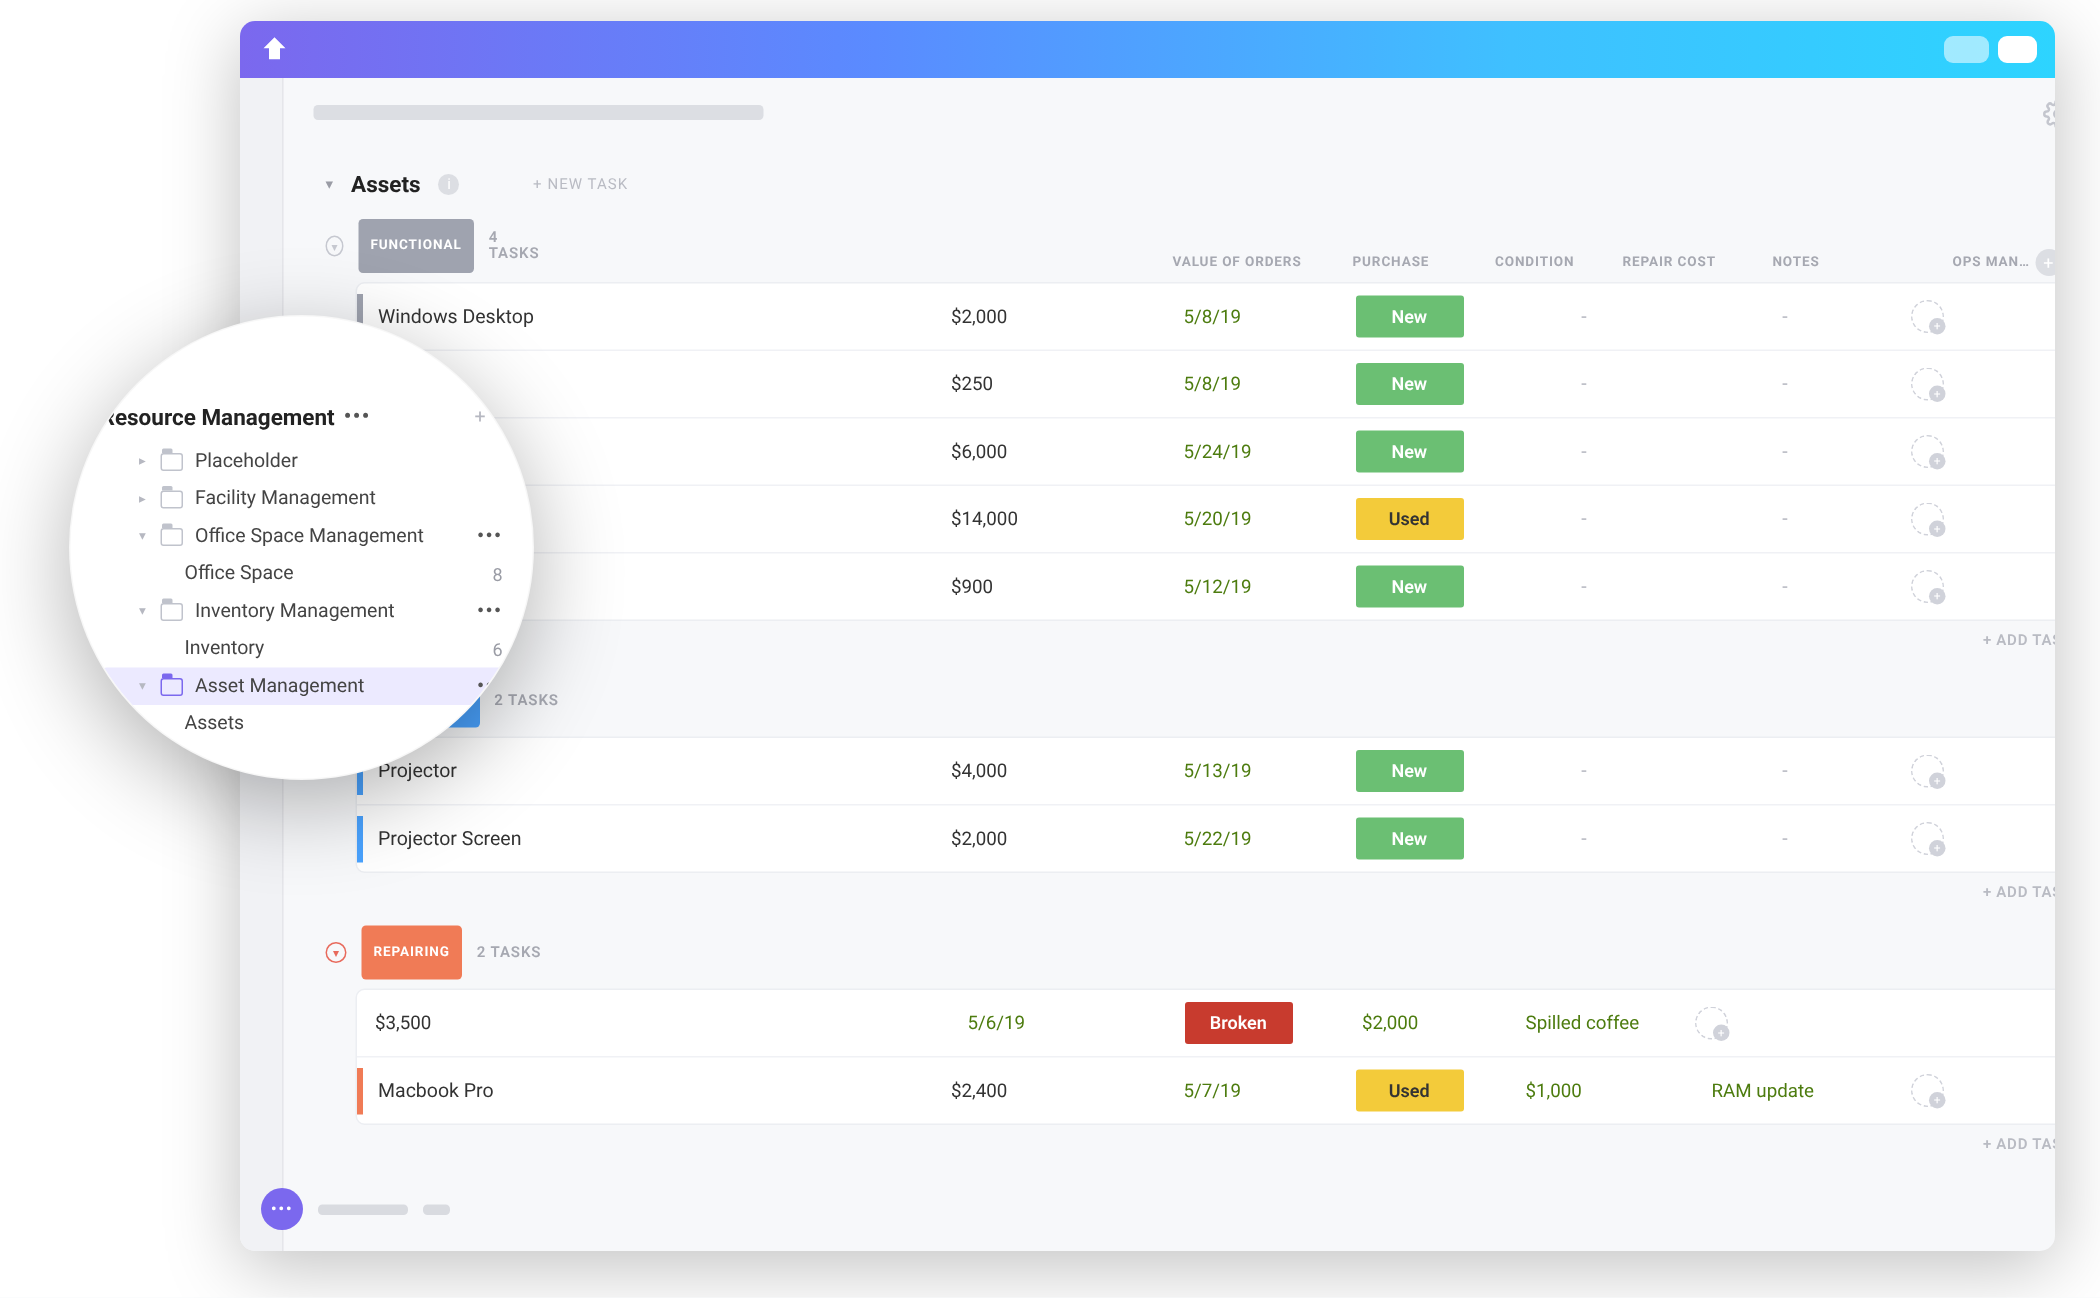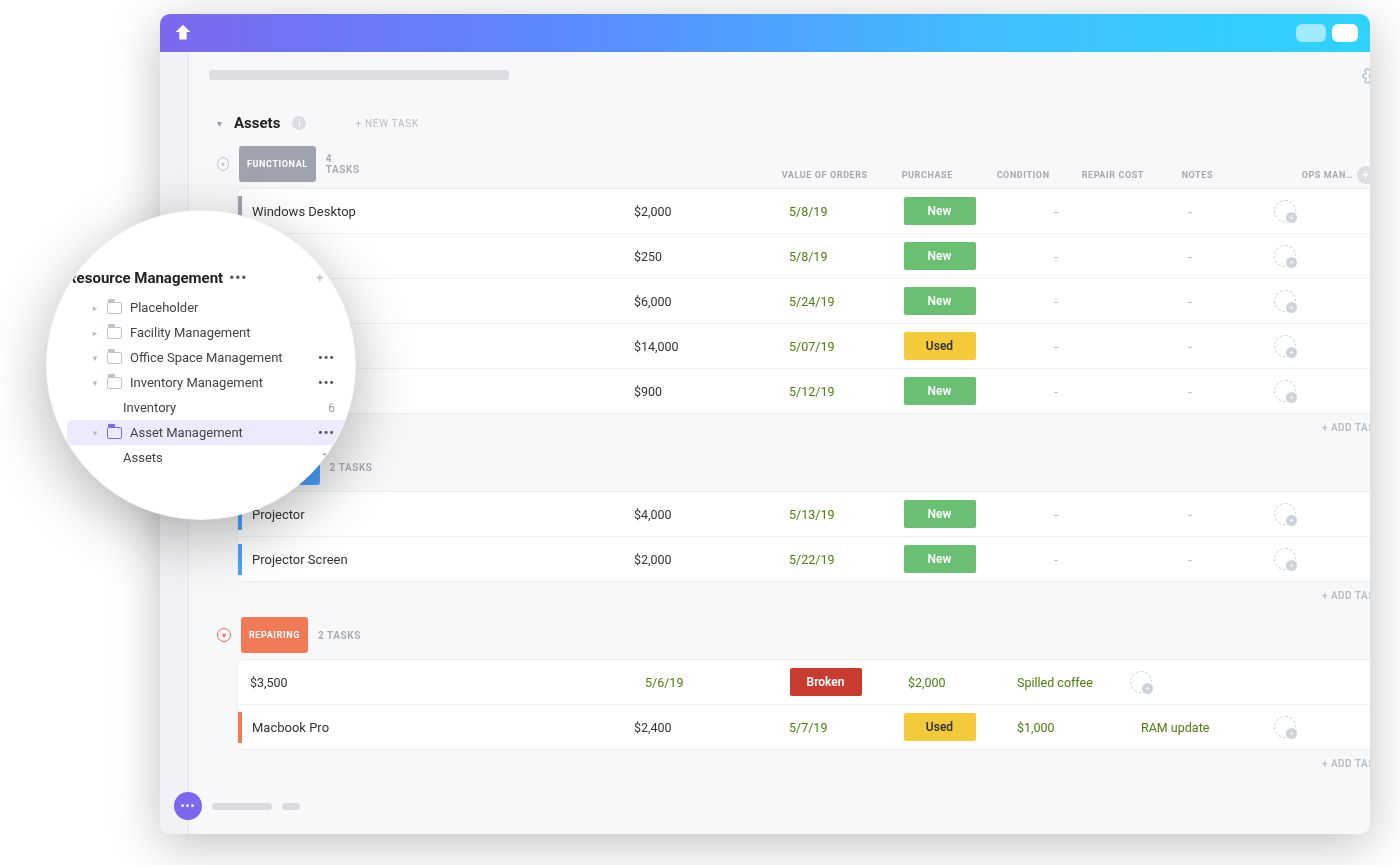--- a/index.html
+++ b/index.html
@@ -239,21 +239,21 @@
                 <div class="dash">-</div>
                 <div class="assignee"></div>
                 <div></div>
               </div>
               <div class="task-row">
                 <div class="name-cell">
                   <div class="status-bar bar-functional"></div>
                   <span>Car</span>
                 </div>
                 <div class="value-cell">$14,000</div>
-                <div class="purchase-cell">5/07/19</div>
+                <div class="purchase-cell">5/20/19</div>
                 <div class="cond-cell">
                   <span class="cond-badge cond-used">Used</span>
                 </div>
                 <div class="dash">-</div>
                 <div class="dash">-</div>
                 <div class="assignee"></div>
                 <div></div>
               </div>
               <div class="task-row">
                 <div class="name-cell">
@@ -378,20 +378,25 @@
           <span class="caret-sm">▸</span>
           <span class="folder-ic"></span>
           <span>Facility Management</span>
         </div>
         <div class="tree-row child">
           <span class="caret-sm">▾</span>
           <span class="folder-ic"></span>
           <span>Office Space Management</span>
           <span class="row-dots">•••</span>
         </div>
+        <div class="tree-row grandchild">
+          <span class="caret-sm"></span>
+          <span>Office Space</span>
+          <span class="row-count">8</span>
+        </div>
         <div class="tree-row child">
           <span class="caret-sm">▾</span>
           <span class="folder-ic"></span>
           <span>Inventory Management</span>
           <span class="row-dots">•••</span>
         </div>
         <div class="tree-row grandchild">
           <span class="caret-sm"></span>
           <span>Inventory</span>
           <span class="row-count">6</span>

